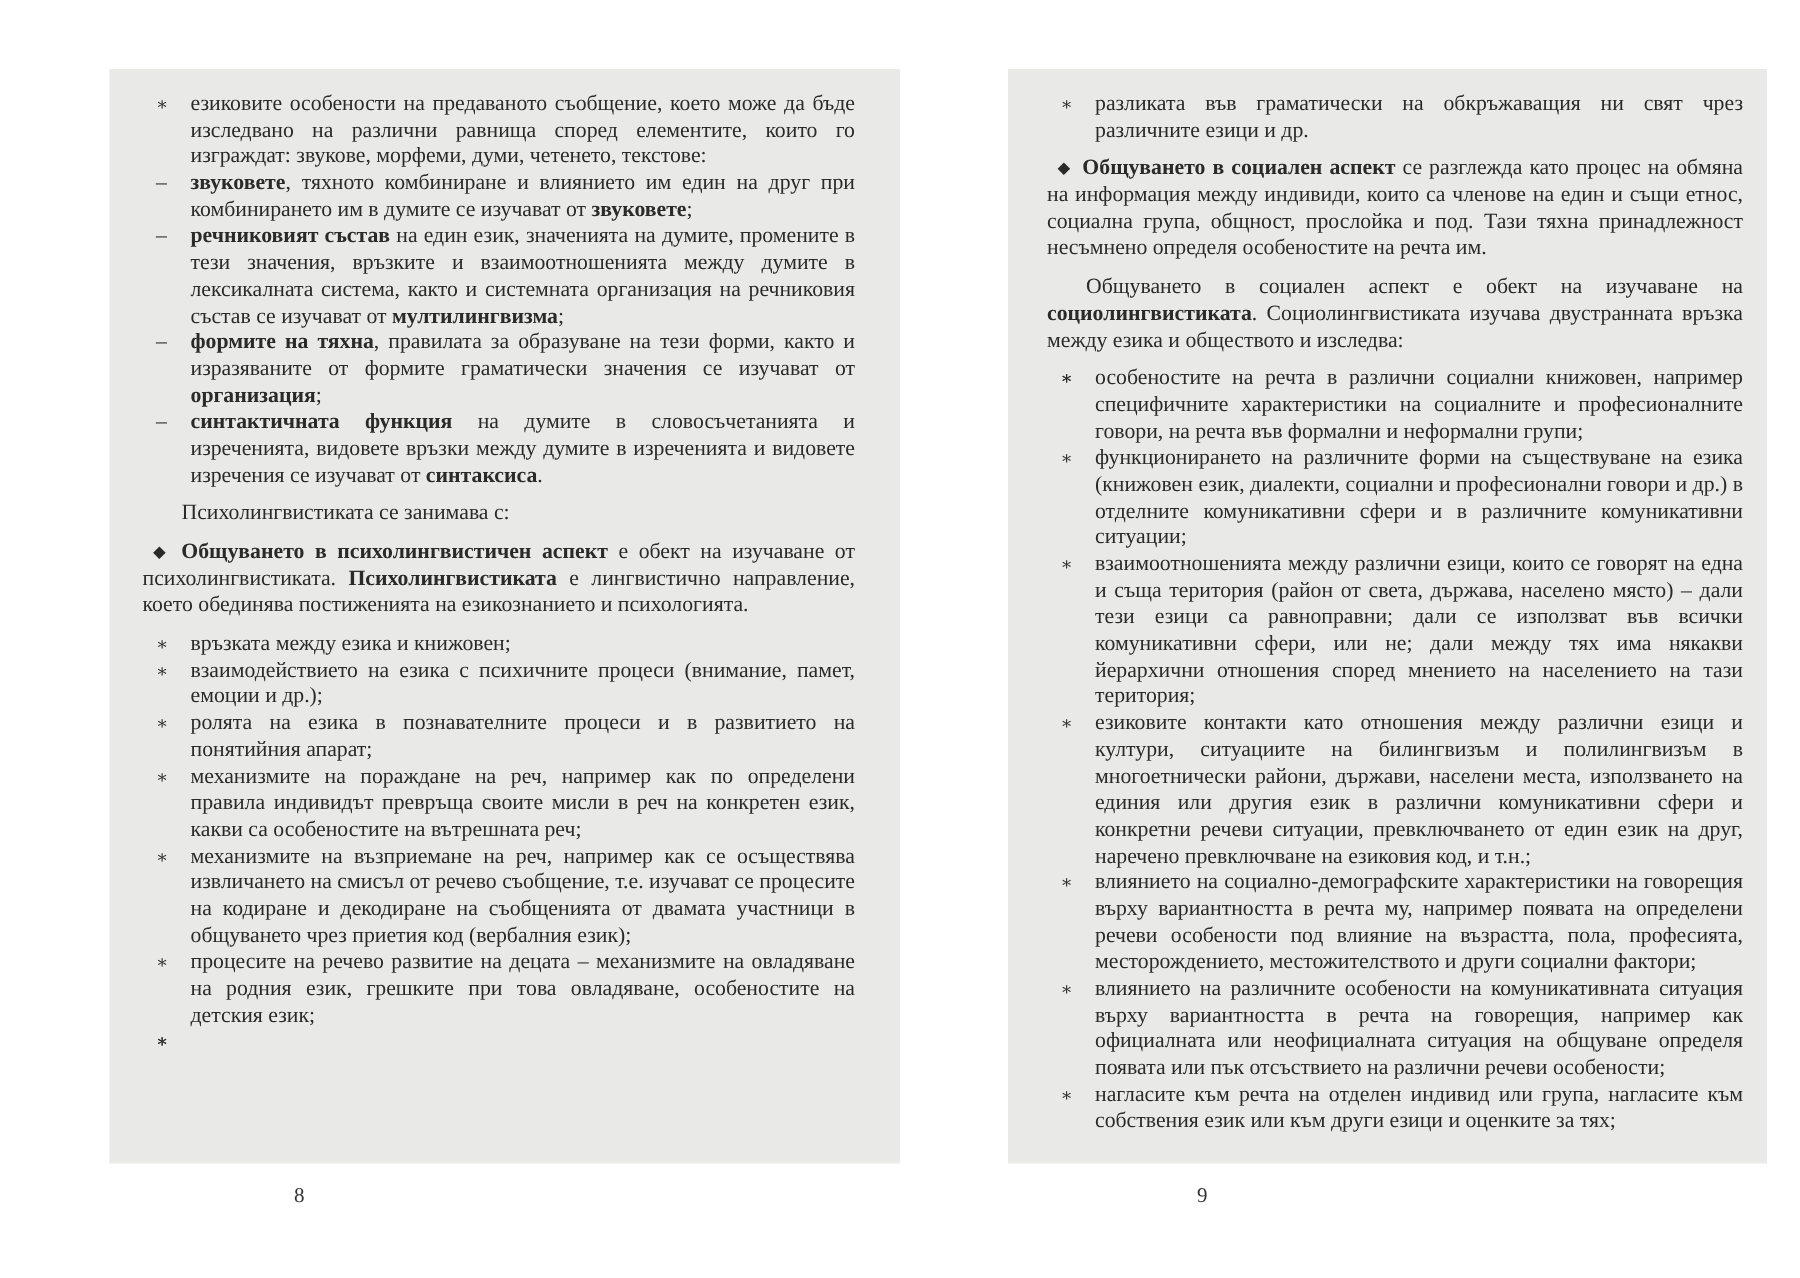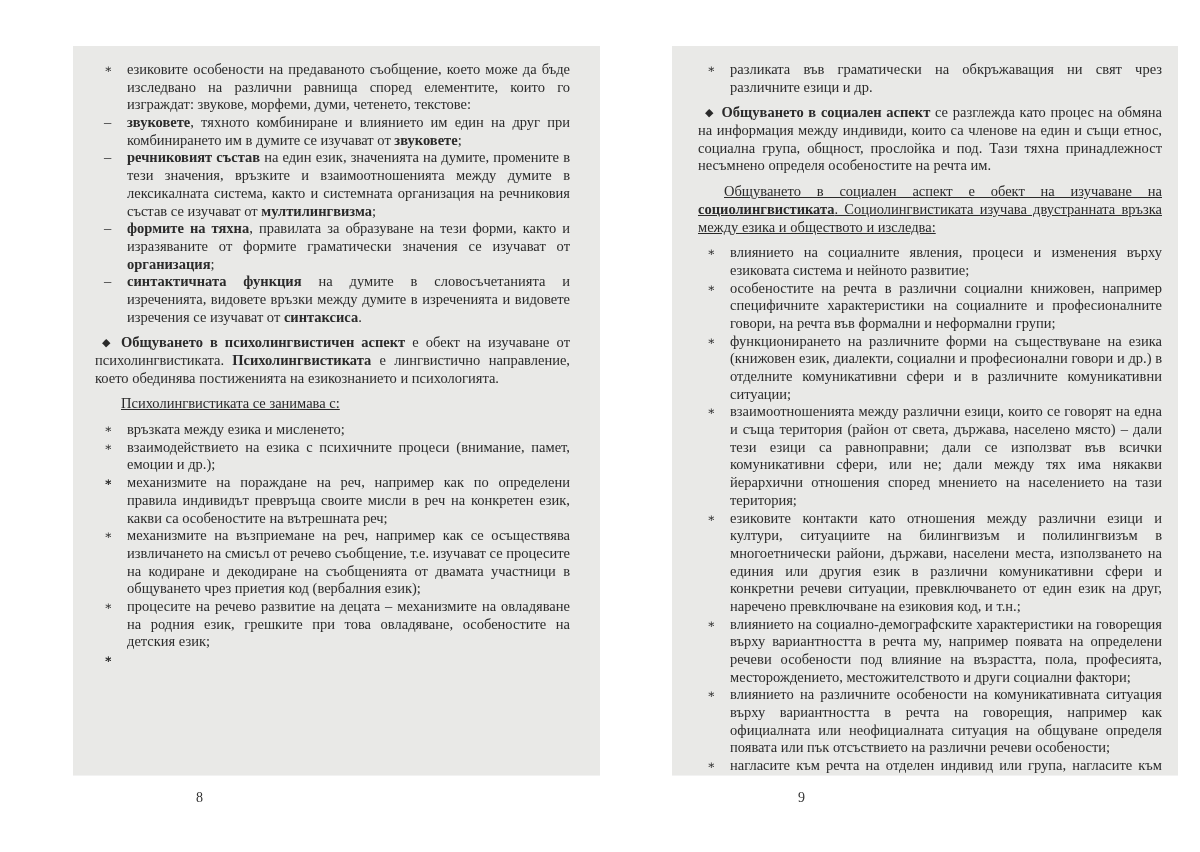--- a/index.html
+++ b/index.html
@@ -40,21 +40,21 @@
   }
   .mk {
     position: absolute;
     left: 9px;
     top: 0;
   }
   .mk.star {
     font-size: 12px;
     top: 1px;
   }
-  .para.ind { text-indent: 26px; text-decoration: underline; }
+  .para.ind { text-indent: 26px; }
   .para.dia { text-indent: 7px; }
   .dmk {
     font-size: 11px;
     margin-right: 7px;
     vertical-align: 1.5px;
   }
   .b { font-weight: bold; }
 
   .pageno {
     position: absolute;
@@ -69,42 +69,42 @@
 <body style="--paper-bg: #ffffff; --scan-bg: #e9e9e7; --text-color: #2a2a2a;">
 
 <div class="page page-left">
     <div class="blk list">
       <div class="li"><span class="mk star">∗</span><span>езиковите особености на предаваното съобщение, което може да бъде изследвано на различни равнища според елементите, които го изграждат: звукове, морфеми, думи, четенето, текстове:</span></div>
       <div class="li"><span class="mk dash">–</span><span class="b">звуковете</span><span>, тяхното комбиниране и влиянието им един на друг при комбинирането им в думите се изучават от </span><span class="b">звуковете</span><span>;</span></div>
       <div class="li"><span class="mk dash">–</span><span class="b">речниковият състав</span><span> на един език, значенията на думите, промените в тези значения, връзките и взаимоотношенията между думите в лексикалната система, както и системната организация на речниковия състав се изучават от </span><span class="b">мултилингвизма</span><span>;</span></div>
       <div class="li"><span class="mk dash">–</span><span class="b">формите на тяхна</span><span>, правилата за образуване на тези форми, както и изразяваните от формите граматически значения се изучават от </span><span class="b">организация</span><span>;</span></div>
       <div class="li"><span class="mk dash">–</span><span class="b">синтактичната функция</span><span> на думите в словосъчетанията и изреченията, видовете връзки между думите в изреченията и видовете изречения се изучават от </span><span class="b">синтаксиса</span><span>.</span></div>
     </div>
+    <div class="blk para ind"><span>Психолингвистиката се занимава с:</span></div>
     <div class="blk para dia"><span class="dmk">◆</span><span class="b">Общуването в психолингвистичен аспект</span><span> е обект на изучаване от психолингвистиката. </span><span class="b">Психолингвистиката</span><span> е лингвистично направление, което обединява постиженията на езикознанието и психологията.</span></div>
-    <div class="blk para ind"><span>Психолингвистиката се занимава с:</span></div>
     <div class="blk list">
-      <div class="li"><span class="mk star">∗</span><span>връзката между езика и мисленето;</span></div>
+      <div class="li"><span class="mk star">∗</span><span>връзката между езика и книжовен;</span></div>
       <div class="li"><span class="mk star">∗</span><span>взаимодействието на езика с психичните процеси (внимание, памет, емоции и др.);</span></div>
-      <div class="li"><span class="mk star">∗</span></div>
+      <div class="li"><span class="mk star">∗</span><span>ролята на езика в познавателните процеси и в развитието на понятийния апарат;</span></div>
       <div class="li"><span class="mk star">∗</span><span>механизмите на пораждане на реч, например как по определени правила индивидът превръща своите мисли в реч на конкретен език, какви са особеностите на вътрешната реч;</span></div>
       <div class="li"><span class="mk star">∗</span><span>механизмите на възприемане на реч, например как се осъществява извличането на смисъл от речево съобщение, т.е. изучават се процесите на кодиране и декодиране на съобщенията от двамата участници в общуването чрез приетия код (вербалния език);</span></div>
       <div class="li"><span class="mk star">∗</span><span>процесите на речево развитие на децата – механизмите на овладяване на родния език, грешките при това овладяване, особеностите на детския език;</span></div>
       <div class="li"><span class="mk star">∗</span></div>
       <div class="li"><span class="mk star">∗</span></div>
     </div>
   </div>
 
 <div class="page page-right">
     <div class="blk list">
       <div class="li"><span class="mk star">∗</span><span>разликата във граматически на обкръжаващия ни свят чрез различните езици и др.</span></div>
     </div>
     <div class="blk para dia"><span class="dmk">◆</span><span class="b">Общуването в социален аспект</span><span> се разглежда като процес на обмяна на информация между индивиди, които са членове на един и същи етнос, социална група, общност, прослойка и под. Тази тяхна принадлежност несъмнено определя особеностите на речта им.</span></div>
     <div class="blk para ind"><span>Общуването в социален аспект е обект на изучаване на </span><span class="b">социолингвистиката</span><span>. Социолингвистиката изучава двустранната връзка между езика и обществото и изследва:</span></div>
     <div class="blk list">
-      <div class="li"><span class="mk star">∗</span><span>влиянието на социалните явления, процеси и изменения върху езиковата система и нейното развитие;</span></div>
+      <div class="li"><span class="mk star">∗</span></div>
       <div class="li"><span class="mk star">∗</span><span>особеностите на речта в различни социални книжовен, например специфичните характеристики на социалните и професионалните говори, на речта във формални и неформални групи;</span></div>
       <div class="li"><span class="mk star">∗</span><span>функционирането на различните форми на съществуване на езика (книжовен език, диалекти, социални и професионални говори и др.) в отделните комуникативни сфери и в различните комуникативни ситуации;</span></div>
       <div class="li"><span class="mk star">∗</span><span>взаимоотношенията между различни езици, които се говорят на една и съща територия (район от света, държава, населено място) – дали тези езици са равноправни; дали се използват във всички комуникативни сфери, или не; дали между тях има някакви йерархични отношения според мнението на населението на тази територия;</span></div>
       <div class="li"><span class="mk star">∗</span><span>езиковите контакти като отношения между различни езици и култури, ситуациите на билингвизъм и полилингвизъм в многоетнически райони, държави, населени места, използването на единия или другия език в различни комуникативни сфери и конкретни речеви ситуации, превключването от един език на друг, наречено превключване на езиковия код, и т.н.;</span></div>
       <div class="li"><span class="mk star">∗</span><span>влиянието на социално-демографските характеристики на говорещия върху вариантността в речта му, например появата на определени речеви особености под влияние на възрастта, пола, професията, месторождението, местожителството и други социални фактори;</span></div>
       <div class="li"><span class="mk star">∗</span><span>влиянието на различните особености на комуникативната ситуация върху вариантността в речта на говорещия, например как официалната или неофициалната ситуация на общуване определя появата или пък отсъствието на различни речеви особености;</span></div>
       <div class="li"><span class="mk star">∗</span><span>нагласите към речта на отделен индивид или група, нагласите към собствения език или към други езици и оценките за тях;</span></div>
     </div>
   </div>
 

